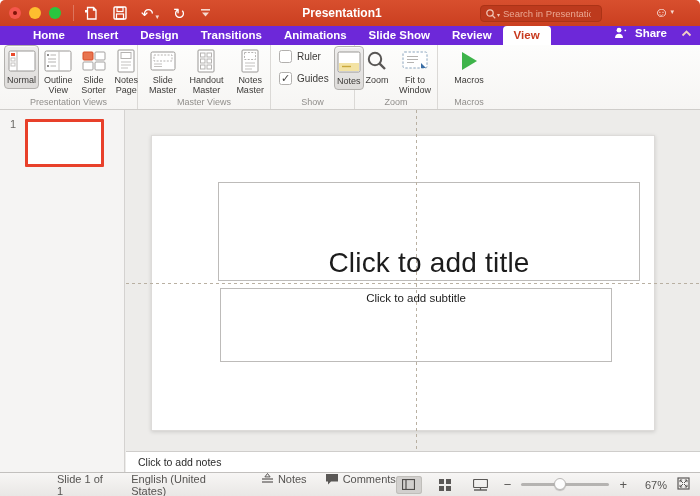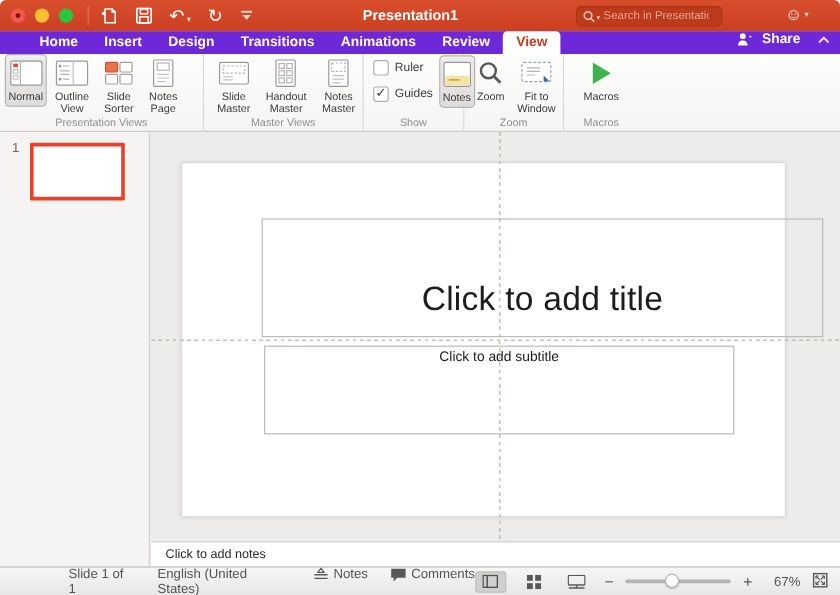--- a/index.html
+++ b/index.html
@@ -59,21 +59,21 @@
   #thumb1 { position:absolute; left:25px; top:119px; width:79px; height:48px; background:#ffffff; border:3px solid #e8402a; border-radius:1px; }
 
   #canvas { position:absolute; left:126px; top:110px; width:574px; height:341px; background:#edecea; overflow:hidden; }
   #slide { position:absolute; left:25px; top:25px; width:504px; height:296px; background:#ffffff; border:1px solid #dddbd9;
     box-shadow:0 1px 4px rgba(0,0,0,0.14); }
   .guide-v { position:absolute; left:290px; top:0; width:1px; height:341px; z-index:5;
     background:repeating-linear-gradient(to bottom,#b9b0a2 0 3px,transparent 3px 6px); }
   .guide-h { position:absolute; left:0; top:173px; width:574px; height:1px; z-index:5;
     background:repeating-linear-gradient(to right,#b9b0a2 0 3px,transparent 3px 6px); }
   .placeholder { position:absolute; border:1px solid #bdbbb9; background:transparent; z-index:3; }
-  #title-ph { left:92px; top:72px; width:468px; height:99px; display:flex; align-items:flex-end; justify-content:center; padding-bottom:15px; }
+  #title-ph { left:92px; top:72px; width:422px; height:99px; display:flex; align-items:flex-end; justify-content:center; padding-bottom:1px; }
   #title-ph .ph-text { font-size:28px; font-weight:300; color:#1c1c1c; letter-spacing:0.2px; }
   #subtitle-ph { left:94px; top:178px; width:392px; height:74px; display:flex; align-items:flex-start; justify-content:center; padding-top:3px; }
   #subtitle-ph .ph-text { font-size:11.5px; color:#1c1c1c; }
 
   #notes-pane { position:absolute; left:126px; top:451px; width:574px; height:21px; background:#ffffff; border-top:1px solid #cfcdcb;
     display:flex; align-items:center; }
   #notes-pane .notes-text { font-size:10.5px; color:#2a2a2a; margin-left:12px; }
 
   
   #statusbar { position:absolute; left:0; top:472px; width:700px; height:24px;
@@ -144,38 +144,39 @@
     </div>
   </div>
 
   <div id="tabrow">
     <div style="width:22px;"></div>
     <div class="tab">Home</div>
     <div class="tab">Insert</div>
     <div class="tab">Design</div>
     <div class="tab">Transitions</div>
     <div class="tab">Animations</div>
+    <div class="tab">Slide Show</div>
     <div class="tab">Review</div>
     <div class="tab active">View</div>
   </div>
   <div id="share-area">
     <svg width="15" height="12" viewBox="0 0 15 12">
         <circle cx="5" cy="3.2" r="2.4" fill="#ffffff"></circle>
         <path d="M1 11c0-2.8 1.8-4.3 4-4.3s4 1.5 4 4.3z" fill="#ffffff"></path>
         <path d="M10.5 3.5h1.6M11.3 2.7v1.6" stroke="#ffffff" stroke-width="1.2"></path>
       </svg>
     <span>Share</span>
     <svg id="collapse-ribbon" width="11" height="7" viewBox="0 0 11 7">
         <polyline points="1.5,5.5 5.5,1.5 9.5,5.5" fill="none" stroke="#f2cfc3" stroke-width="1.8"></polyline>
       </svg>
   </div>
 
   <div id="ribbon">
 
-    <div class="rgroup" style="width:170px; padding-left:3px;">
+    <div class="rgroup" style="width:138px; padding-left:3px;">
       <div class="rbtn selected">
         <span class="ricon">
           <svg width="28" height="22" viewBox="0 0 28 22">
               <rect x="1" y="1" width="26" height="20" rx="1.5" fill="#ffffff" stroke="#9a9896"></rect>
               <line x1="9" y1="1" x2="9" y2="21" stroke="#b5b3b1"></line>
               <rect x="3" y="3" width="4" height="3" fill="#e8492b"></rect>
               <rect x="3" y="8" width="4" height="3" fill="none" stroke="#c3c1bf"></rect>
               <rect x="3" y="13" width="4" height="3" fill="none" stroke="#c3c1bf"></rect>
             </svg>
         </span>

